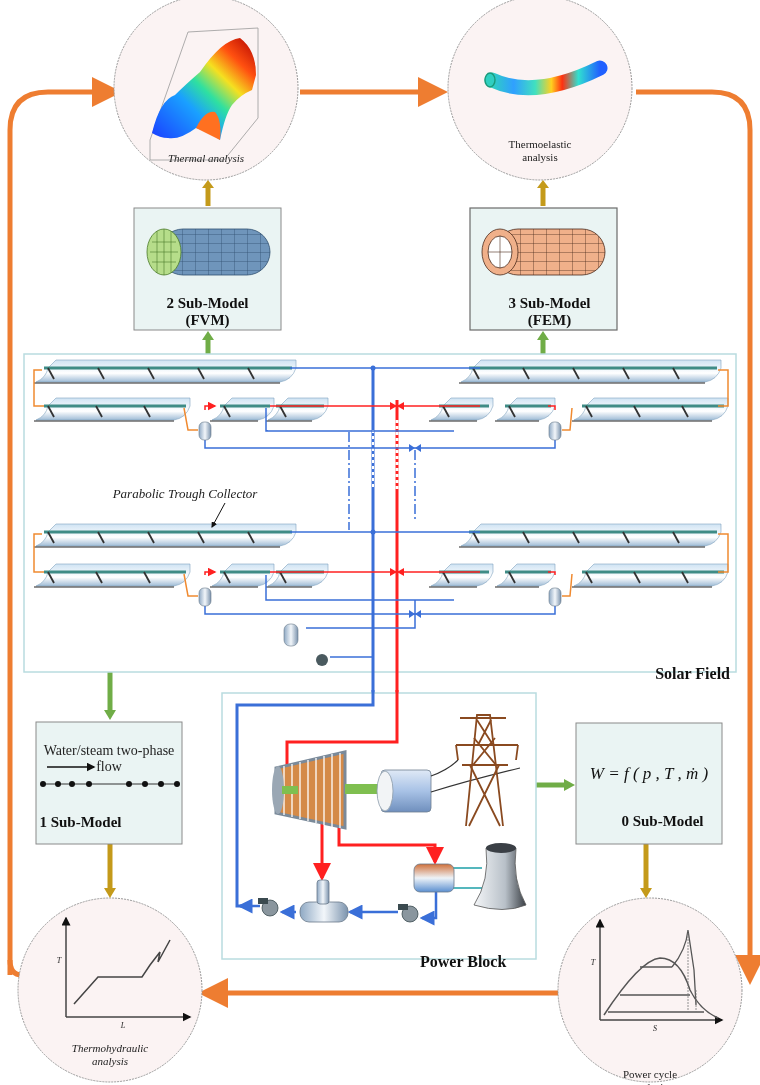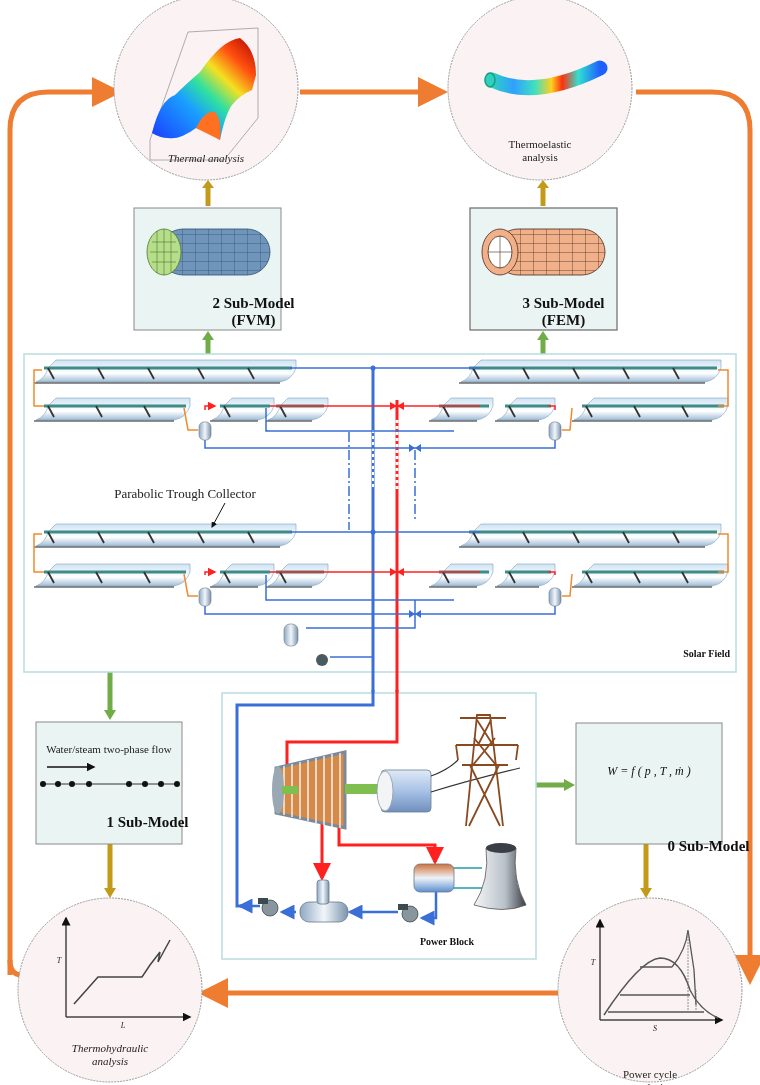--- a/index.html
+++ b/index.html
@@ -1,23 +1,23 @@
 <!DOCTYPE html>
 <html><head>
 <meta charset="utf-8">
 <style>
   html, body { margin:0; padding:0; background:#ffffff; }
   body { width:760px; height:1085px; position:relative; overflow:hidden; font-family:"Liberation Serif", serif; }
   svg#diagram { position:absolute; left:0; top:0; }
   .lbl { position:absolute; text-align:center; color:#222; font-family:"Liberation Serif", serif; }
   .circle-lbl { font-size:11px; line-height:13px; }
-  .box-lbl { font-size:15px; font-weight:bold; line-height:17px; color:#111;padding-left:46px; }
-  .field-lbl { font-size:10px; font-weight:bold; color:#111; }
+  .box-lbl { font-size:15px; font-weight:bold; line-height:17px; color:#111; }
+  .field-lbl { font-size:16px; font-weight:bold; color:#111;margin-top:17px; }
   .small-lbl { font-size:12px; color:#222; }
-  .eq { font-size:12px; font-style:italic; color:#111; }
+  .eq { font-size:17px; font-style:italic; color:#111; }
   .axis-lbl { font-size:8px; font-style:italic; color:#222; }
 </style>
 </head>
 <body>
 
 <svg id="diagram" width="760" height="1085" viewBox="0 0 760 1085" xmlns="http://www.w3.org/2000/svg">
   <defs>
     <marker id="arrO" markerWidth="6" markerHeight="6" refX="4" refY="3" orient="auto" markerUnits="strokeWidth">
       <path d="M0,0 L6,3 L0,6 z" fill="#EE7D31"></path>
     </marker>
@@ -457,26 +457,26 @@
   <div>analysis</div>
 </div>
 <div class="lbl axis-lbl" style="left:588px; top:958px; width:10px;">T</div>
 <div class="lbl axis-lbl" style="left:650px; top:1024px; width:10px;">S</div>
 
 <div class="lbl box-lbl" style="left:134px; top:295px; width:147px;">
   <div>2 Sub-Model</div>
   <div>(FVM)</div>
 </div>
 
-<div class="lbl box-lbl" style="left:444px; top:295px; width:147px;">
+<div class="lbl box-lbl" style="left:476px; top:295px; width:147px;">
   <div>3 Sub-Model</div>
   <div>(FEM)</div>
 </div>
 
-<div class="lbl small-lbl" style="left:36px; top:743px; width:146px; font-size:11px;">Water/steam two-phase flow</div>
-<div class="lbl box-lbl" style="left:41px; top:814px; width:121px;">1 Sub-Model</div>
+<div class="lbl small-lbl" style="left:36px; top:743px; width:146px; font-size:14px;">Water/steam two-phase flow</div>
+<div class="lbl box-lbl" style="left:20px; top:814px; width:121px;">1 Sub-Model</div>
 
 <div class="lbl eq" style="left:576px; top:764px; width:146px;">W = f ( p , T , ṁ )</div>
-<div class="lbl box-lbl" style="left:576px; top:838px; width:173px;">0 Sub-Model</div>
-
-<div class="lbl small-lbl" style="left:90px; top:486px; width:190px; font-size:13px;">Parabolic Trough Collector</div>
+<div class="lbl box-lbl" style="left:576px; top:813px; width:173px;">0 Sub-Model</div>
+
+<div class="lbl small-lbl" style="left:90px; top:486px; width:190px; font-size:13px;font-style:italic;">Parabolic Trough Collector</div>
 <div class="lbl field-lbl" style="left:620px; top:648px; width:110px; text-align:right;">Solar Field</div>
 <div class="lbl field-lbl" style="left:420px; top:936px; width:110px; text-align:left;">Power Block</div>
 
 </body></html>

